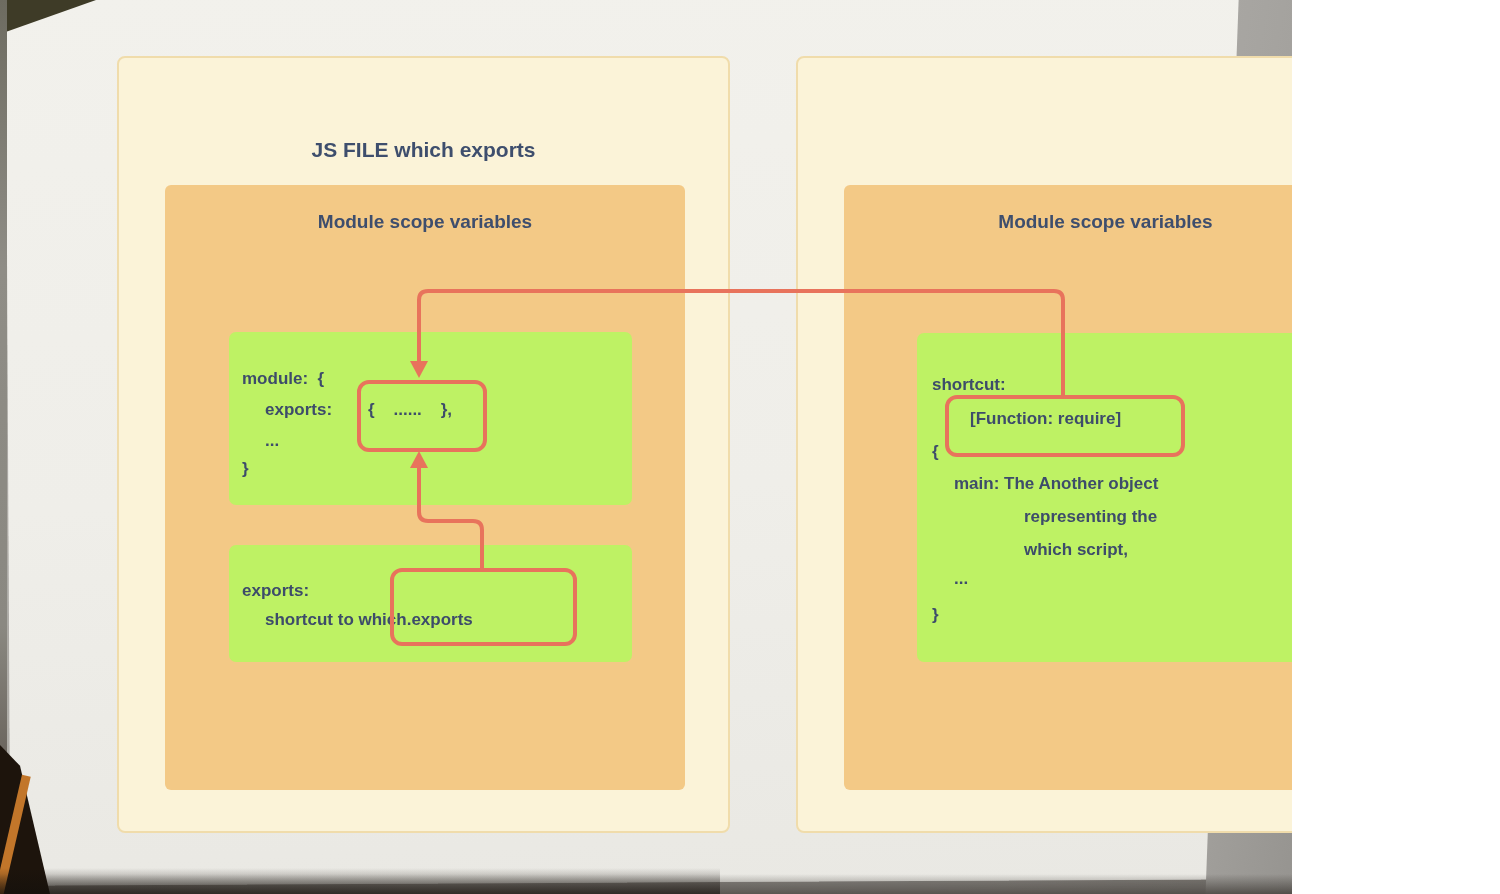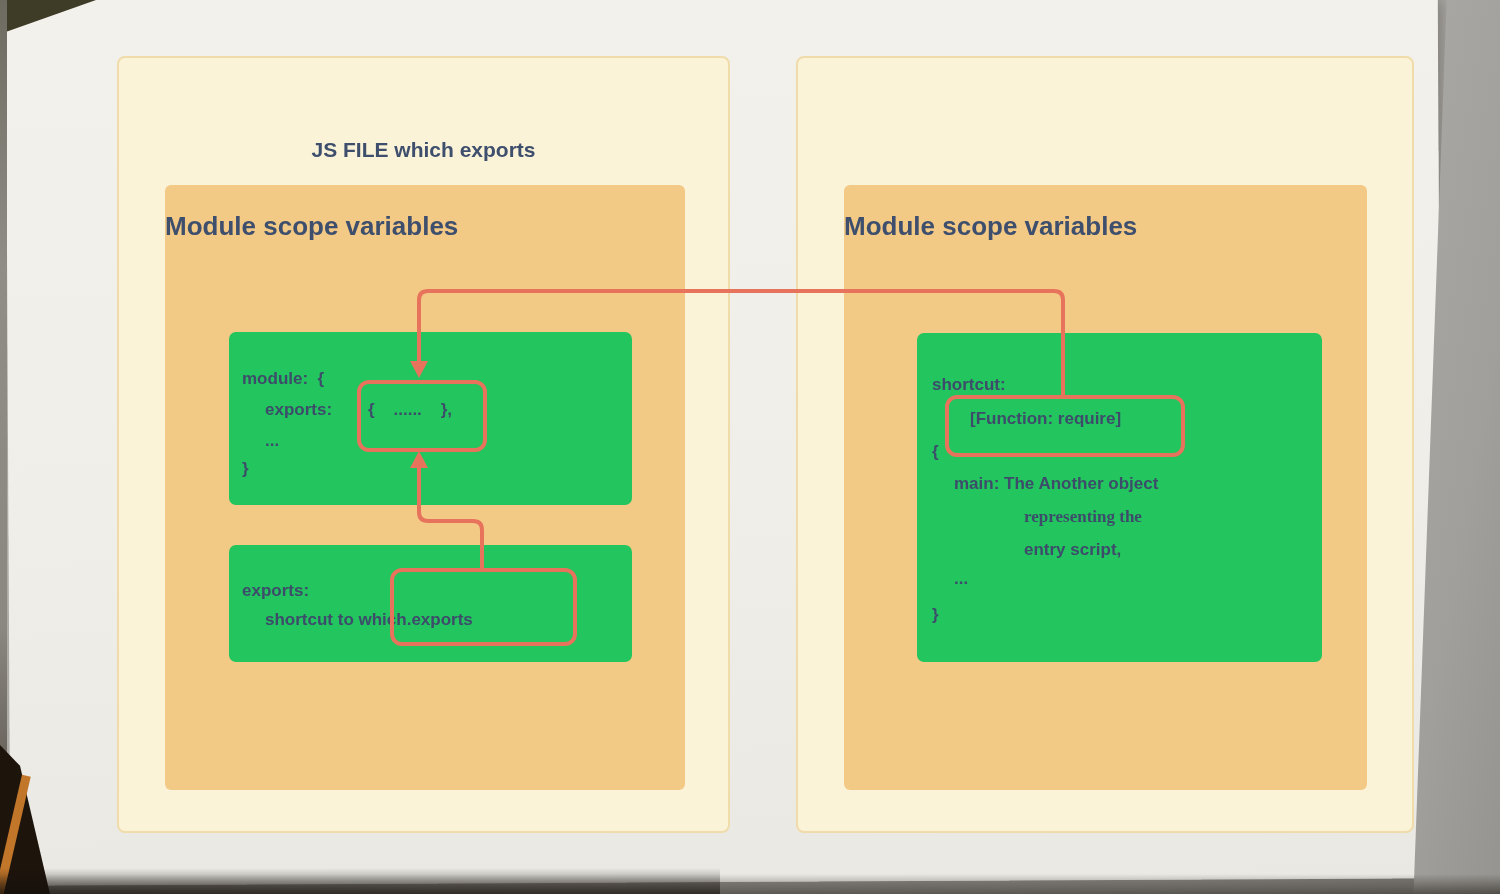--- a/index.html
+++ b/index.html
@@ -4,21 +4,21 @@
 <style>
   * { margin: 0; padding: 0; box-sizing: border-box; }
   html, body { width: 1500px; height: 894px; }
   body {
     font-family: "Liberation Sans", sans-serif;
     overflow: hidden;
     position: relative;
   }
   .stage {
     position: absolute; left: 0; top: 0;
-    width: 1500px; height: 894px;
+    width: 1292px; height: 894px;
     background: linear-gradient(105deg, #8f8d86 0%, #b7b5b0 6%, #c4c2be 45%, #b3b1ad 80%, #a09e9a 100%);
     overflow: hidden;
   }
   .paper {
     position: absolute; left: 8px; top: -8px;
     width: 1432px; height: 890px;
     background: linear-gradient(178deg, #f2f1ec 0%, #efeee9 55%, #e9e8e3 100%);
     transform: rotate(-0.3deg);
     box-shadow: 6px 8px 18px rgba(40,35,28,0.35);
   }
@@ -72,25 +72,26 @@
   }
   .orange-box {
     position: absolute;
     background: #f3c986;
     border-radius: 6px;
   }
   .orange-left  { left: 46px; top: 127px; width: 520px; height: 605px; }
   .orange-right { left: 46px; top: 127px; width: 523px; height: 605px; }
   .scope-title {
     position: absolute; top: 26px; left: 0; width: 100%;
-    font-size: 26px; font-weight: 700; color: #3e4e6d;
+    text-align: center;
+    font-size: 19px; font-weight: 700; color: #3e4e6d;
   }
   .green-box {
     position: absolute;
-    background: #22c55e;
+    background: #bef264;
     border-radius: 7px;
   }
   .green-module  { left: 64px; top: 147px; width: 403px; height: 173px; }
   .green-exports { left: 64px; top: 360px; width: 403px; height: 117px; }
   .green-require { left: 73px; top: 148px; width: 405px; height: 329px; }
 
   .code {
     position: absolute;
     font-size: 17px; font-weight: 700; color: #3d4c6a;
     white-space: pre;
@@ -151,22 +152,22 @@
   <div class="panel panel-right">
 
     <div class="orange-box orange-right">
       <div class="scope-title">Module scope variables</div>
 
       <div class="green-box green-require">
         <span class="code" style="left:15px; top:43px;">shortcut:</span>
         <span class="code" style="left:53px; top:77px;">[Function: require]</span>
         <span class="code" style="left:15px; top:110px;">{</span>
         <span class="code" style="left:37px; top:142px;">main: The Another object</span>
-        <span class="code" style="left:107px; top:175px;font-family:Liberation Serif, serif;">representing the</span>
-        <span class="code" style="left:107px; top:208px;">entry script,</span>
+        <span class="code" style="left:107px; top:175px;">representing the</span>
+        <span class="code" style="left:107px; top:208px;">which script,</span>
         <span class="code" style="left:37px; top:237px;">...</span>
         <span class="code" style="left:15px; top:273px;">}</span>
         <div class="highlight hl-require"></div>
       </div>
     </div>
   </div>
 
   <svg class="connectors" viewBox="0 0 1500 894" xmlns="http://www.w3.org/2000/svg">
 
     <path d="M 1063 395 L 1063 300 Q 1063 291 1054 291 L 428 291 Q 419 291 419 300 L 419 362" fill="none" stroke="#e8735c" stroke-width="4" stroke-linecap="round"></path>

